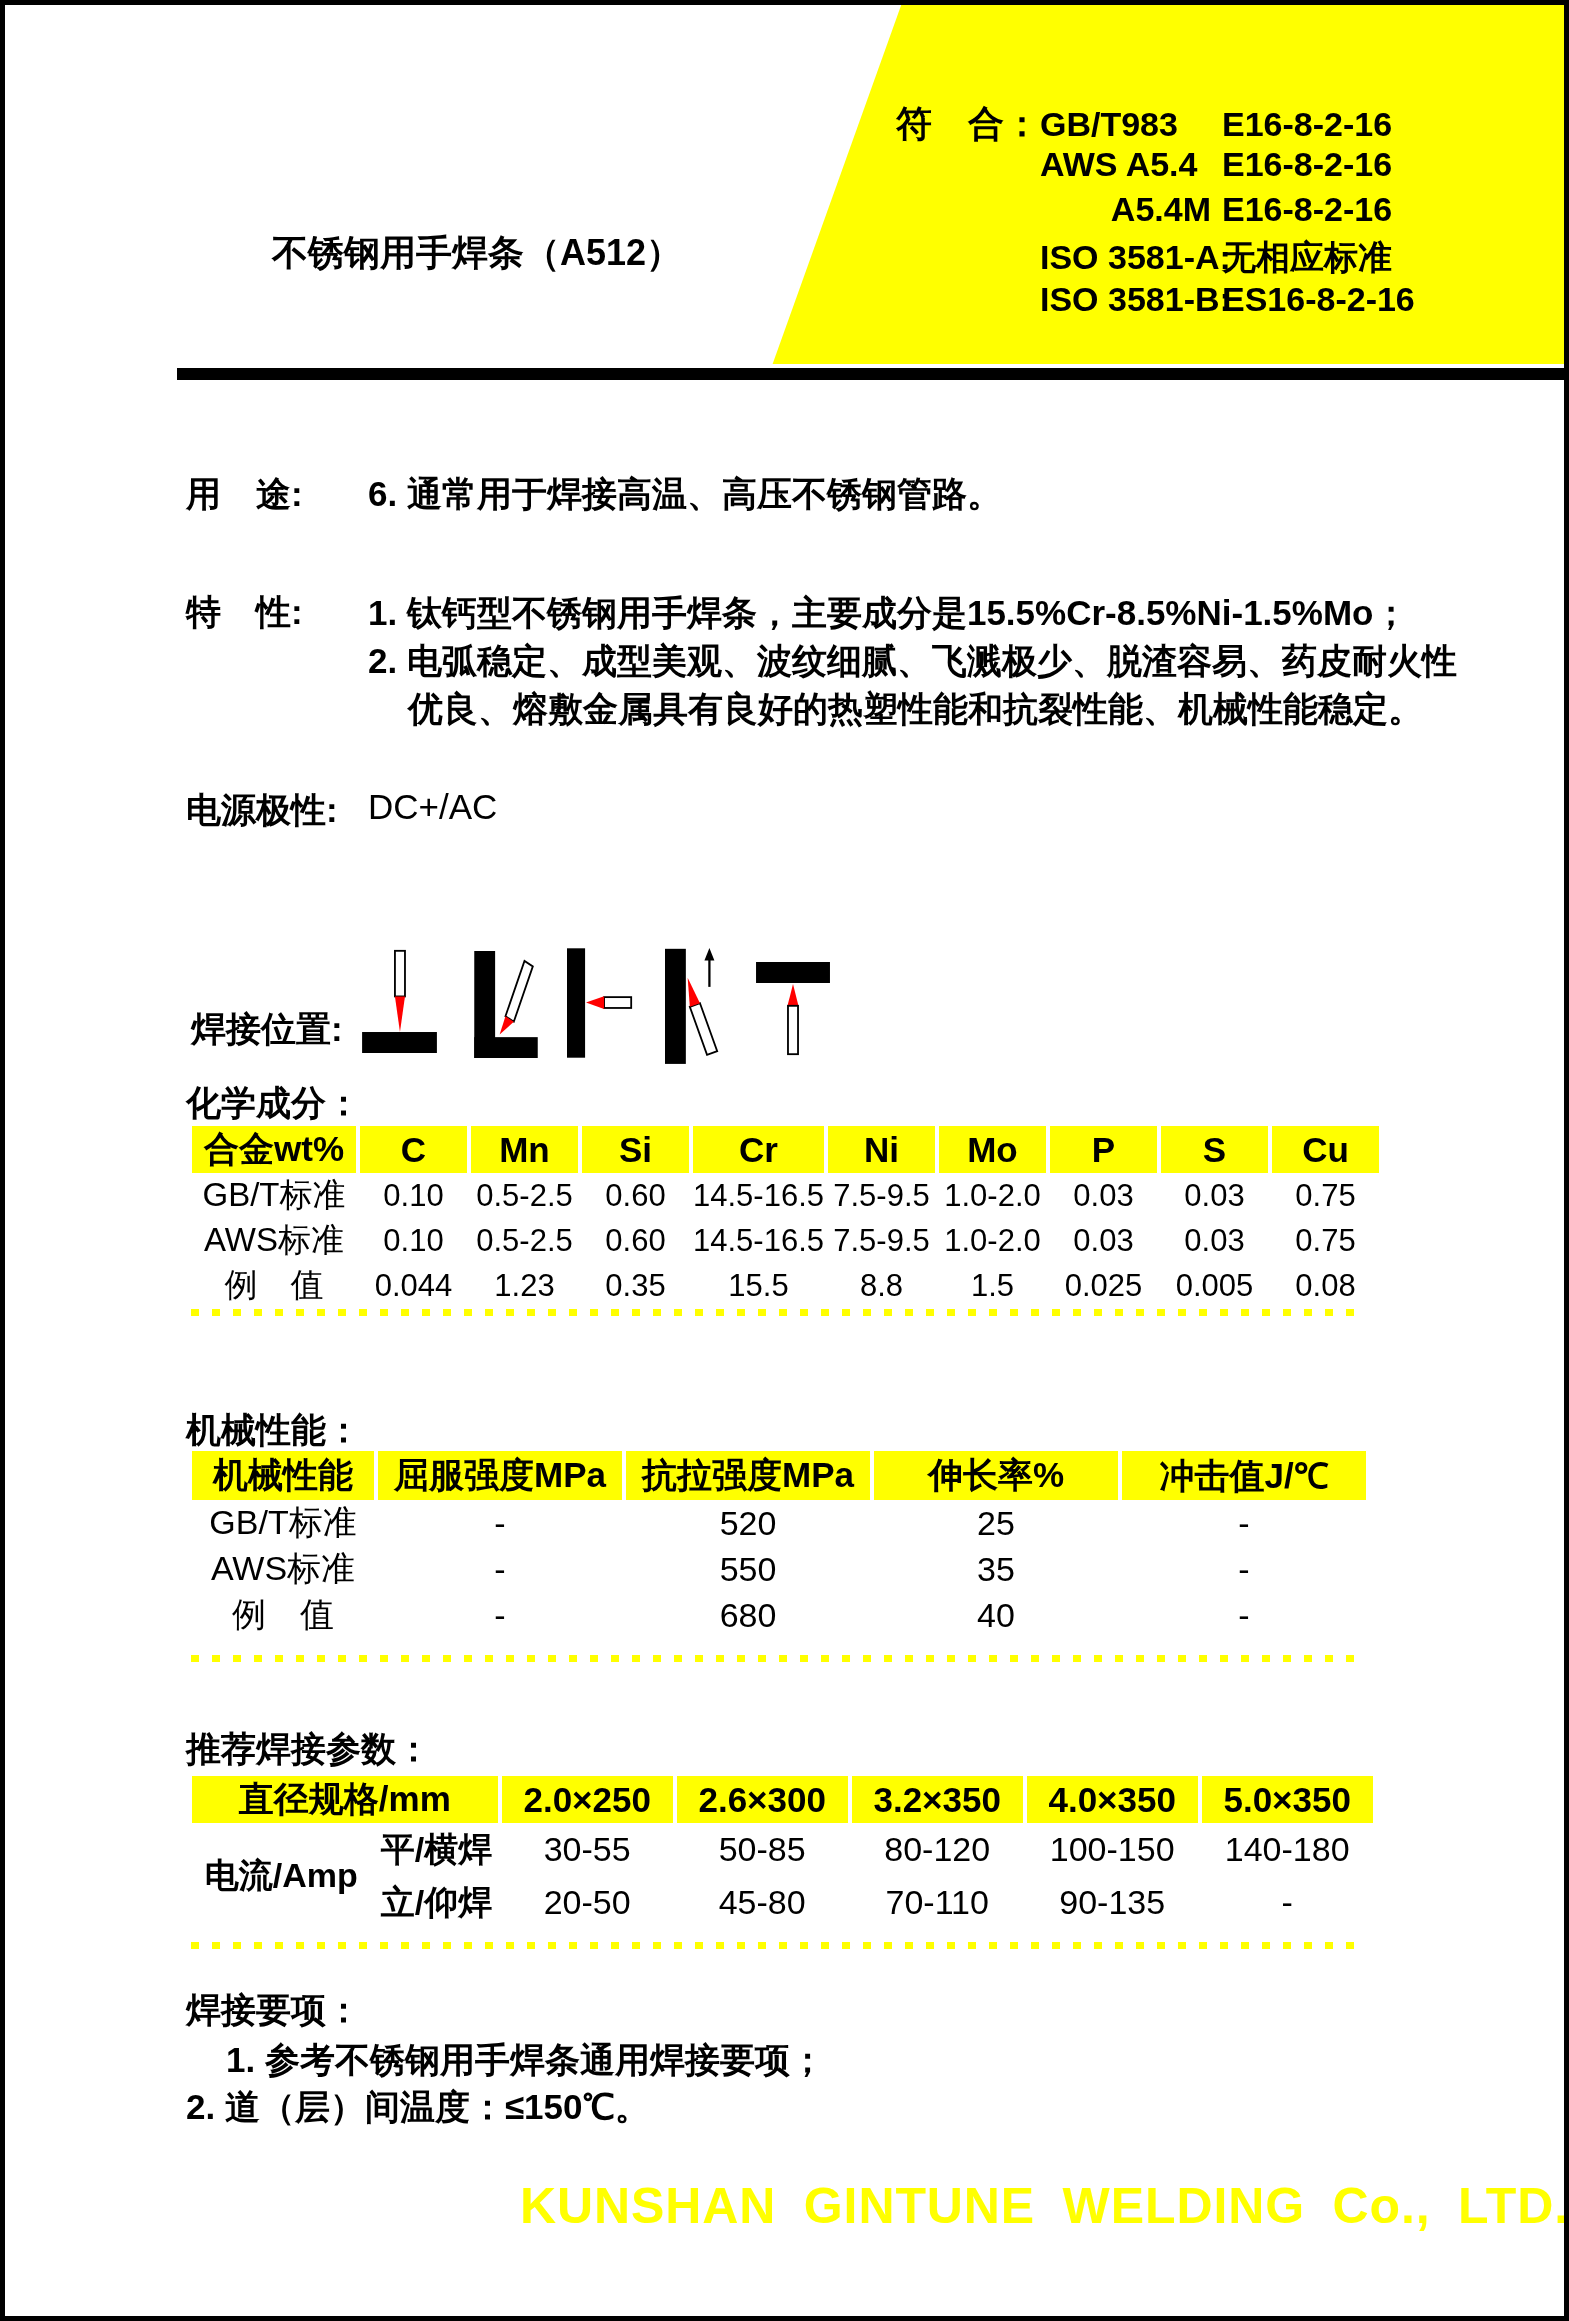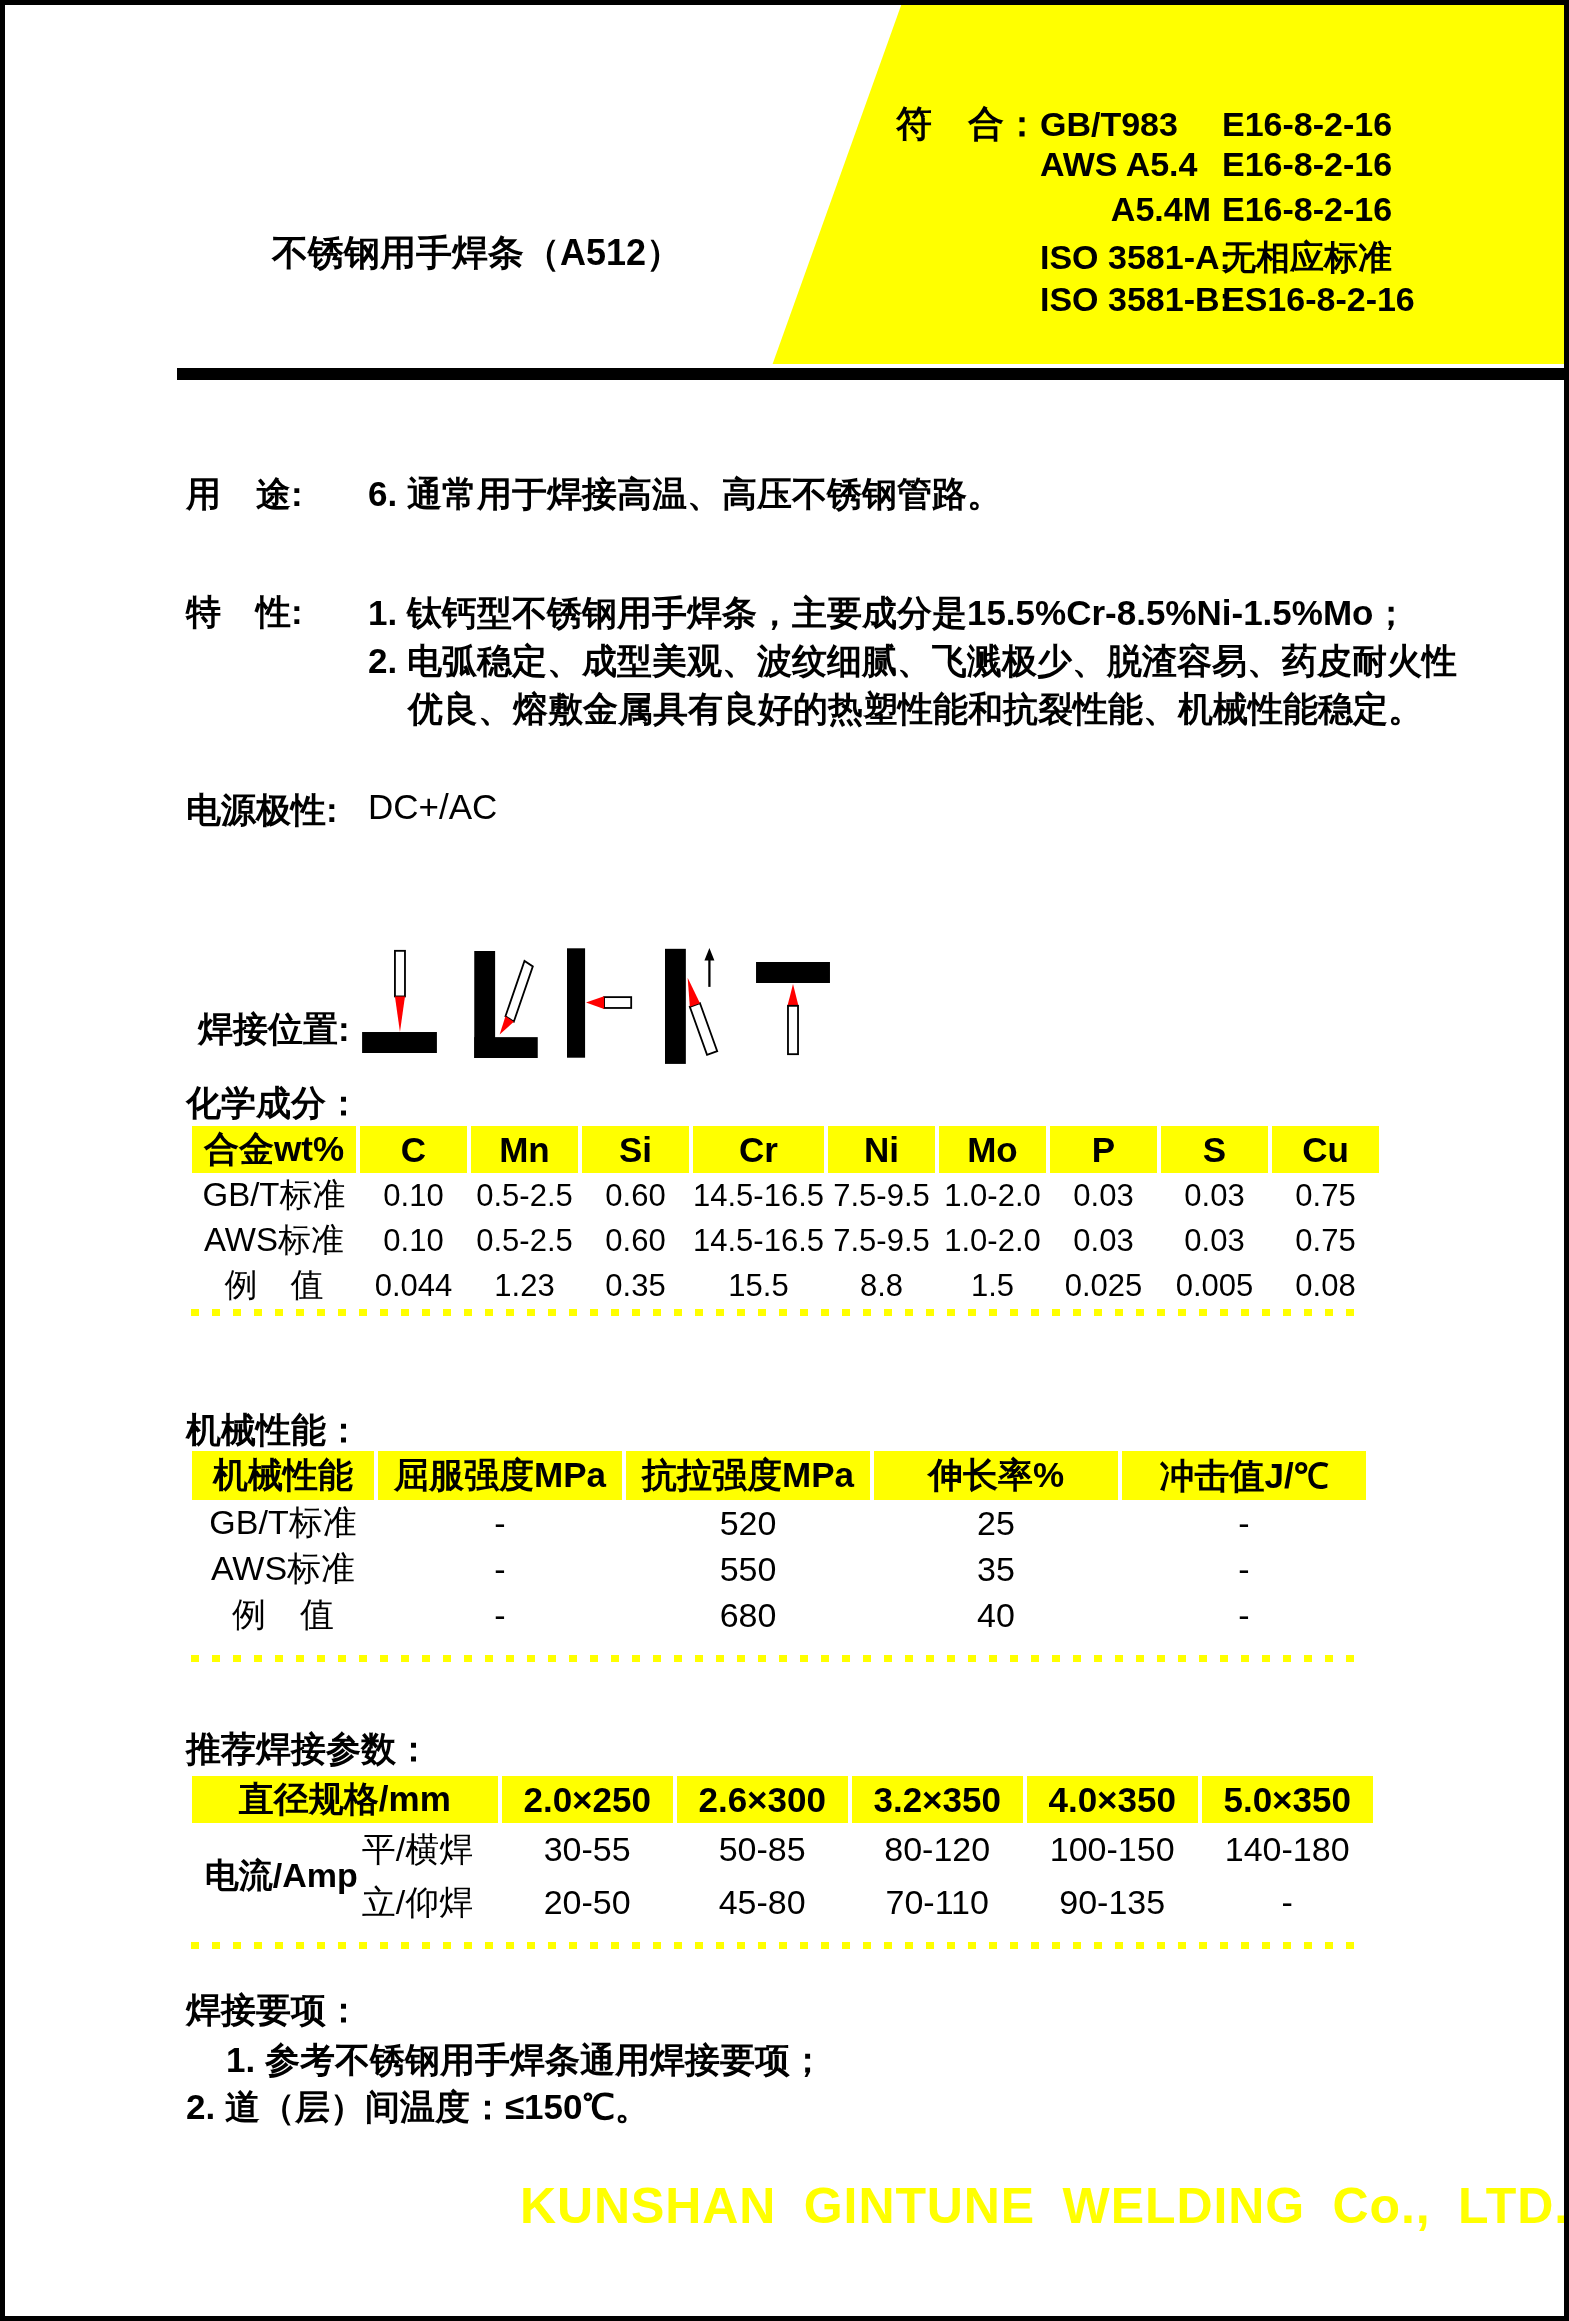--- a/index.html
+++ b/index.html
@@ -29,21 +29,21 @@
   .sec{position:absolute;left:186px;display:flex;font-size:35px;font-weight:bold;white-space:nowrap;}
   .sec-label{width:182px;flex:none;}
   .usage{top:471px;}
   .features{top:589px;}
   .feature-lines div{line-height:48px;}
   .feature-lines .indent{padding-left:40px;}
   .polarity{top:787px;}
   .polarity-value{font-weight:normal;}
 
   
-  .pos-label{position:absolute;left:198px;top:1006px;font-size:35px;font-weight:bold;z-index:2;}
+  .pos-label{position:absolute;left:191px;top:1006px;font-size:35px;font-weight:bold;z-index:2;}
   .pos-icon{position:absolute;line-height:0;}
   #pos1{left:362px;top:949px;}
   #pos2{left:474px;top:951px;}
   #pos3{left:567px;top:948px;}
   #pos4{left:665px;top:946px;}
   #pos5{left:756px;top:962px;}
 
   
   .tbl-title{position:absolute;left:186px;font-size:35px;font-weight:bold;}
   #chem-title{top:1080px;}
@@ -53,21 +53,21 @@
   .dt th{background:#FFFF00;font-size:35px;font-weight:bold;text-align:center;height:45px;padding:0;white-space:nowrap;overflow:hidden;}
   .dt td{text-align:center;padding:0;white-space:nowrap;}
   #chem-table{top:1126px;}
   #chem-table td{height:42px;font-size:31px;}
   #chem-table td.rl{font-size:33px;}
   #mech-table{top:1451px;}
   #mech-table td{height:45px;font-size:34px;}
   #params-table{top:1776px;}
   #params-table td{height:53px;font-size:34px;}
   #params-table td.grp{text-align:right;padding-left:12.7px;font-weight:bold;}
-  #params-table td.sub{text-align:left;padding-right:5.5px;font-weight:normal;}
+  #params-table td.sub{text-align:right;padding-right:5.5px;font-weight:bold;}
 
   .dotted{position:absolute;left:191px;width:1176px;height:7.3px;
     background:repeating-linear-gradient(90deg,#FFFF00 0 8.2px,transparent 8.2px 21px);}
   #dot1{top:1309px;}
   #dot2{top:1655px;}
   #dot3{top:1942px;}
 
   
   .notes-title{position:absolute;left:186px;top:1987px;font-size:35px;font-weight:bold;}
   .note-line{position:absolute;left:186px;font-size:35px;font-weight:bold;white-space:nowrap;}

